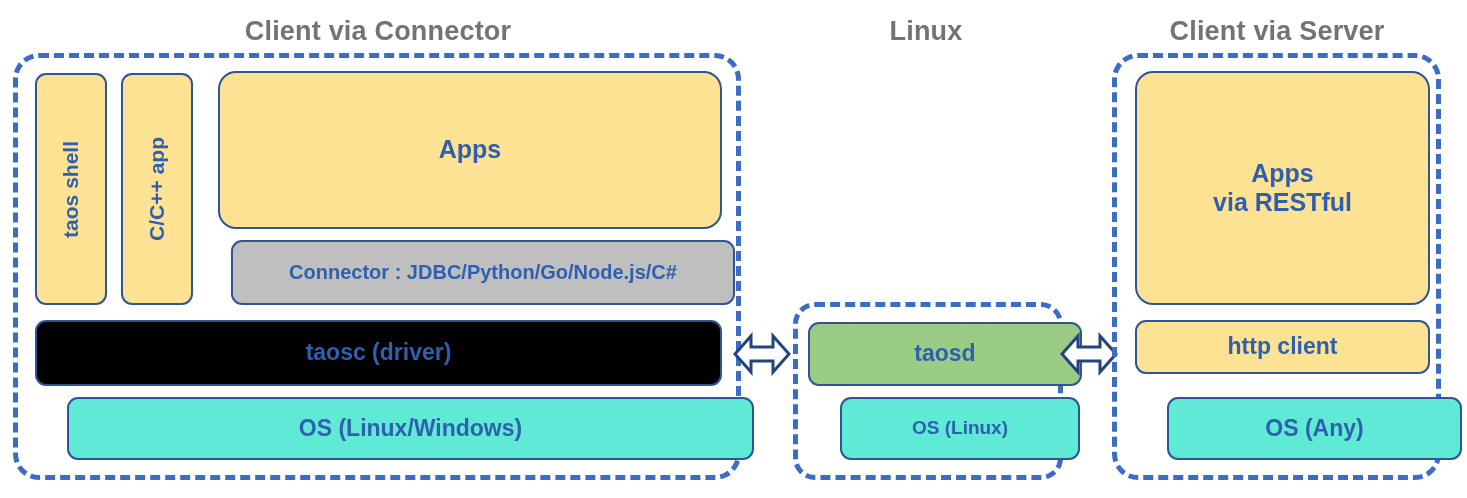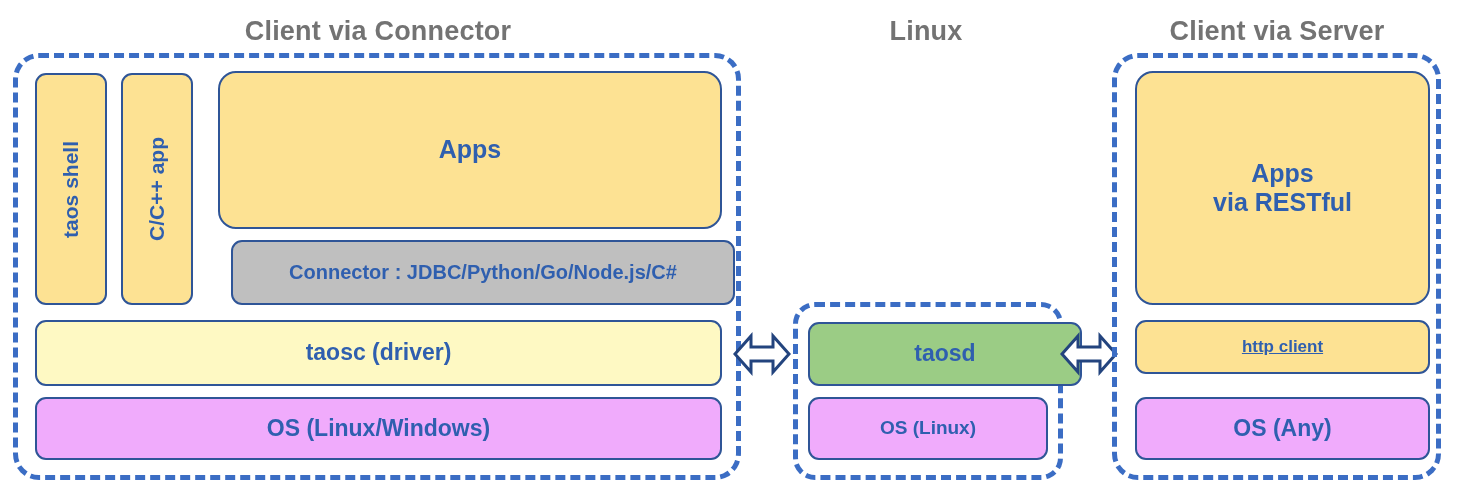--- a/index.html
+++ b/index.html
@@ -24,22 +24,22 @@
 
   
   .box{
     position:absolute;box-sizing:border-box;
     border:2.5px solid #2F5597;border-radius:11px;
     display:flex;align-items:center;justify-content:center;
     color:#2F5FAF;font-weight:bold;text-align:center;line-height:1.18;
   }
   .box.yellow{background:#FDE293;}
   .box.gray{background:#BFBFBF;}
-  .box.orange{background:#fef9c3;justify-content:center;}
-  .box.blue{background:#f0abfc;}
+  .box.orange{background:#000000;justify-content:center;}
+  .box.blue{background:#5eead4;margin-left:32px;}
   .box.green{background:#9BCC85;}
 
   .box.big{border-radius:18px;}
   .vert{
     writing-mode:vertical-rl;transform:rotate(180deg);
     white-space:nowrap;
   }
 
   
   .arrow{position:absolute;}
@@ -104,21 +104,21 @@
     </svg>
   </div>
 
   <div class="dashed" style="left:1112px;top:53px;width:329px;height:427px;"></div>
 
   <div class="box yellow big" style="left:1135px;top:71px;width:295px;height:234px;font-size:25px;flex-direction:column;">
     <span>Apps</span>
     <span>via RESTful</span>
   </div>
 
-  <div class="box yellow" style="left:1135px;top:320px;width:295px;height:54px;font-size:17px;text-decoration:underline;">
+  <div class="box yellow" style="left:1135px;top:320px;width:295px;height:54px;font-size:23px;">
     <span>http client</span>
   </div>
 
   <div class="box blue" style="left:1135px;top:397px;width:295px;height:63px;font-size:23px;">
     <span>OS (Any)</span>
   </div>
 
 </div>
 
 </body></html>

